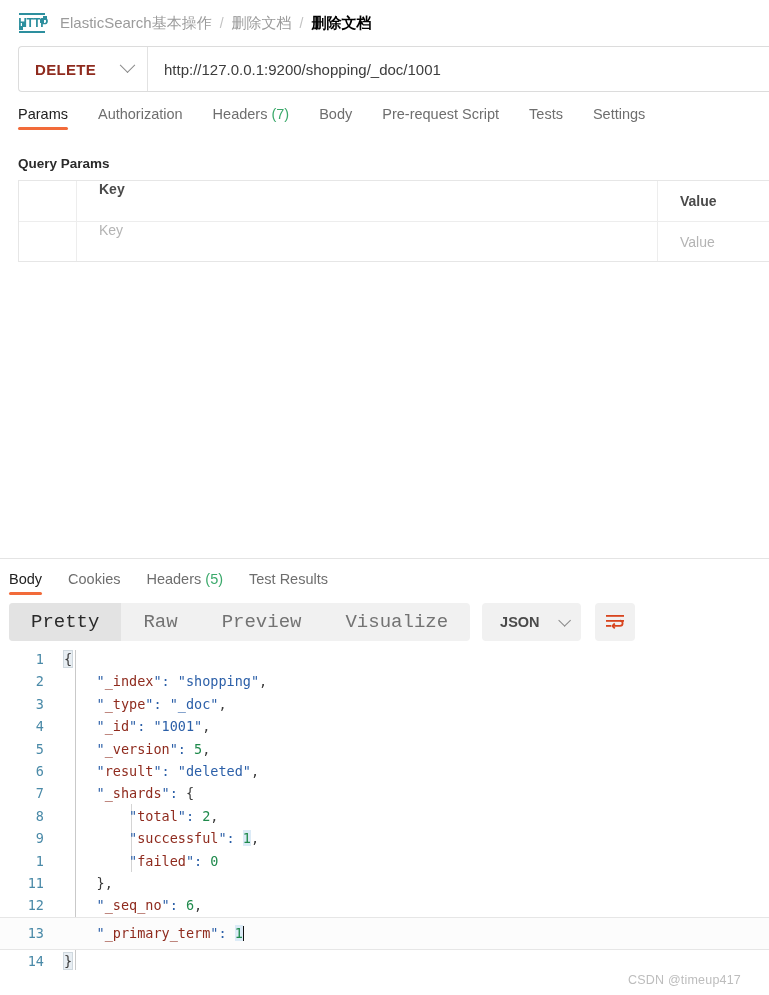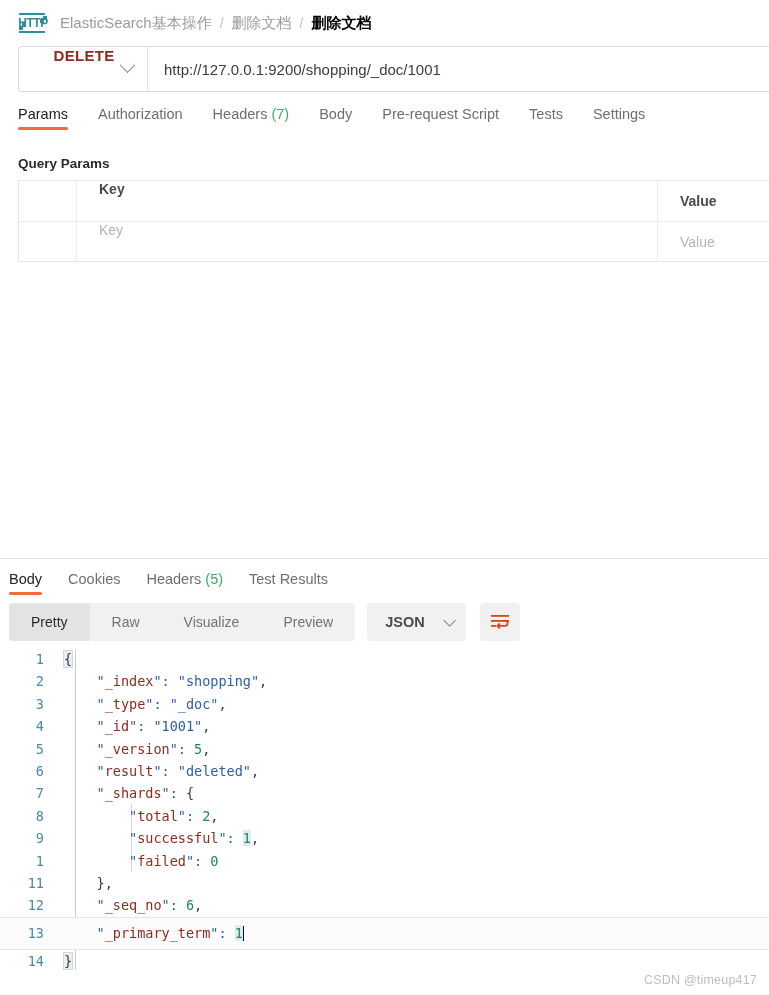--- a/index.html
+++ b/index.html
@@ -80,21 +80,20 @@
     width: 790px;
     background: #fff;
   }
   .method-sel {
     display: flex;
     align-items: center;
     height: 100%;
     padding: 0 14px 0 16px;
     min-width: 128px;
     cursor: pointer;
-    flex-direction: column;
   }
   .method-label {
     font-size: 15px;
     font-weight: 700;
     color: #8f2b1e;
     letter-spacing: 0.3px;
   }
   .method-caret {
     margin-left: auto;
     width: 11px; height: 11px;
@@ -224,23 +223,24 @@
     display: flex;
     background: #f1f1f1;
     border-radius: 4px;
     height: 38px;
     overflow: hidden;
   }
   .seg {
     display: flex;
     align-items: center;
     padding: 0 22px;
-    font-size: 14px;
+    font-size: 19px;
     color: #737373;
     cursor: pointer;
+    font-family: Liberation Mono, monospace;
   }
   .seg.active {
     background: #e3e3e3;
     color: #2a2a2a;
   }
   .fmt-box {
     display: flex;
     align-items: center;
     height: 38px;
     background: #f1f1f1;
@@ -331,21 +331,21 @@
   .inner-guide {
     position: absolute;
     left: 131px;
     width: 1px;
     background: #d4d4d4;
   }
 
   
   .watermark {
     position: absolute;
-    right: 12px;
+    right: 28px;
     bottom: 8px;
     font-size: 12.5px;
     color: #bdbdbd;
     letter-spacing: 0.2px;
   }
 </style>
 </head>
 <body>
 
 <div class="breadcrumb-bar">
@@ -445,24 +445,24 @@
 
   <div class="view-bar">
     <div class="seg-group">
       <div class="seg active">
         <span>Pretty</span>
       </div>
       <div class="seg">
         <span>Raw</span>
       </div>
       <div class="seg">
-        <span>Visualize</span>
+        <span>Preview</span>
       </div>
       <div class="seg">
-        <span>Preview</span>
+        <span>Visualize</span>
       </div>
     </div>
 
     <div class="fmt-box">
       <span class="fmt-label">JSON</span>
       <span class="fmt-caret"></span>
     </div>
 
     <div class="wrap-btn">
       <svg width="20" height="16" viewBox="0 0 20 16">

